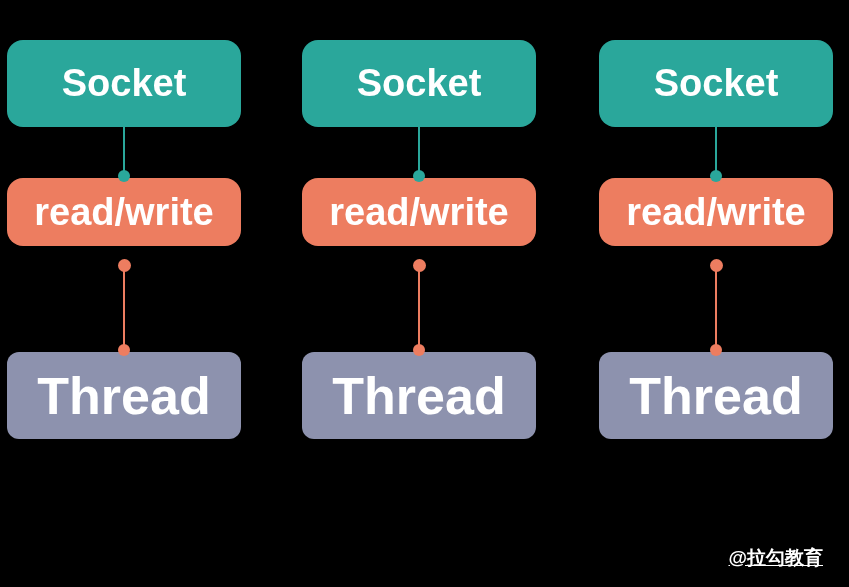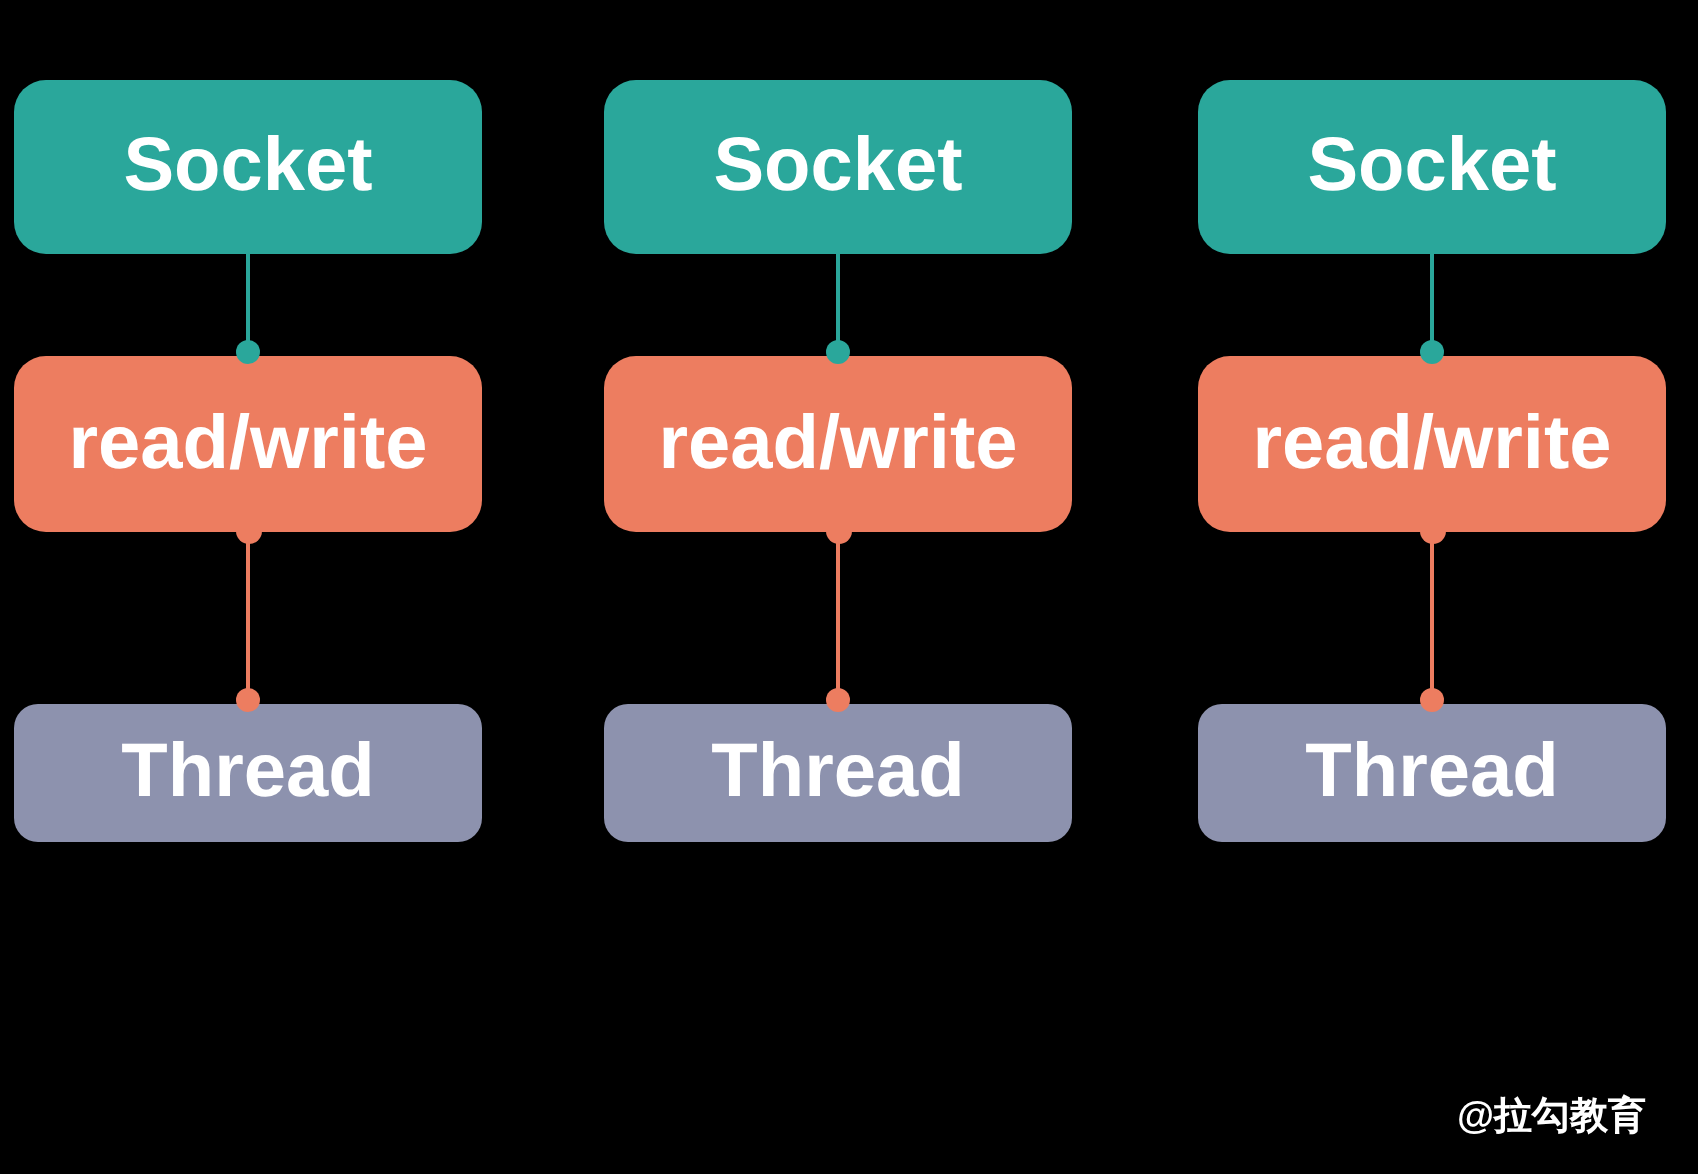--- a/index.html
+++ b/index.html
@@ -39,31 +39,31 @@
   .node-socket {
     top: 8px;
     height: 87px;
     background: #2AA79B;
     border-radius: 16px;
     font-size: 38px;
     margin-top: 32px;
   }
   .node-readwrite {
     top: 178px;
-    height: 88px;
+    height: 68px;
     background: #ED7D60;
     border-radius: 16px;
     font-size: 38px;
   }
   .node-thread {
     top: 352px;
-    height: 69px;
+    height: 87px;
     background: #8D92AE;
     border-radius: 12px;
-    font-size: 38px;
+    font-size: 52px;
     justify-content: center;
   }
 
   .dot {
     position: absolute;
     left: 50%;
     border-radius: 50%;
   }
   .dot-teal { background: #2AA79B; }
   .dot-orange { background: #ED7D60; }
@@ -119,20 +119,21 @@
     z-index: 2;
   }
   .watermark {
     position: absolute;
     right: 26px;
     top: 545px;
     color: #FFFFFF;
     font-size: 19px;
     font-weight: bold;
     z-index: 2;
+    text-decoration: underline;
   }
 </style>
 </head>
 <body>
 
 <div class="canvas">
 
   <div class="column col-1">
     <div class="node node-socket">
       <span>Socket</span>

